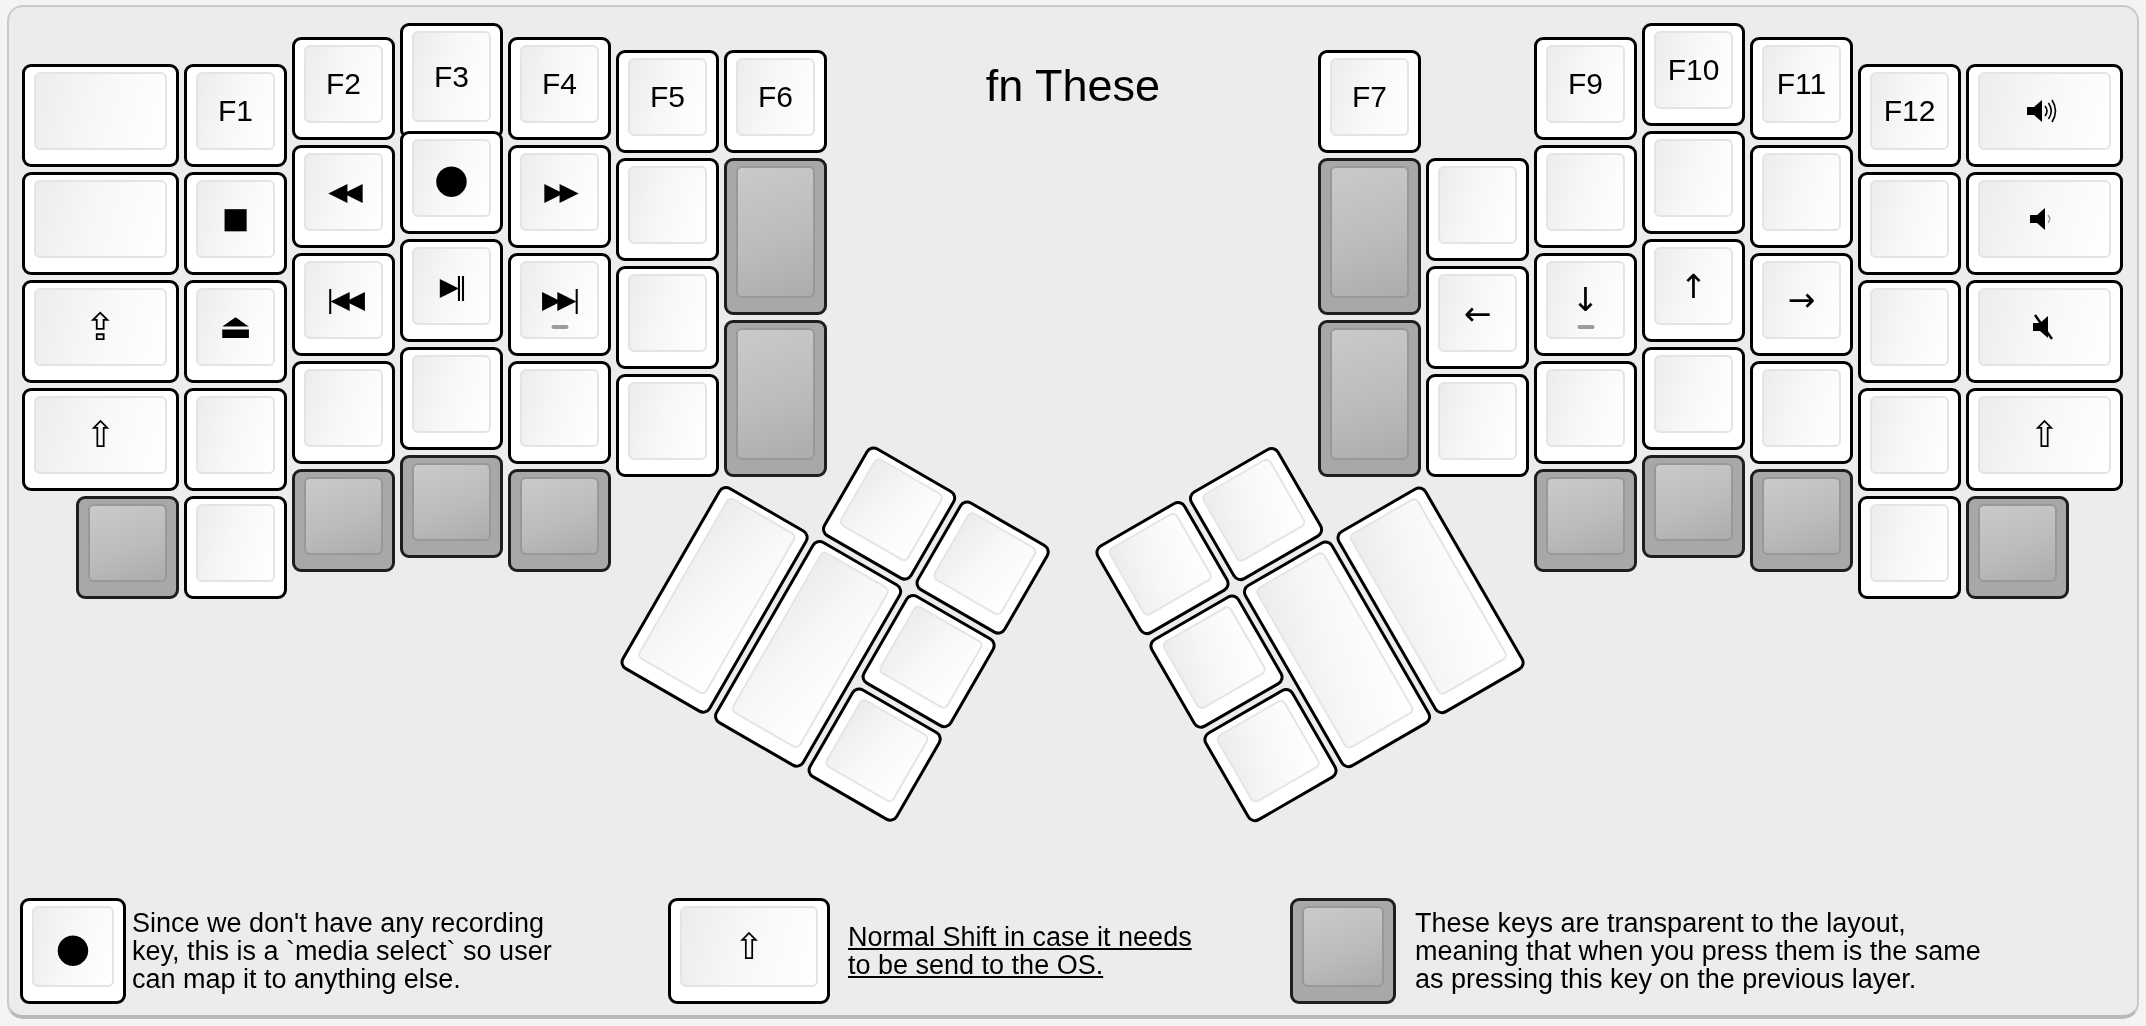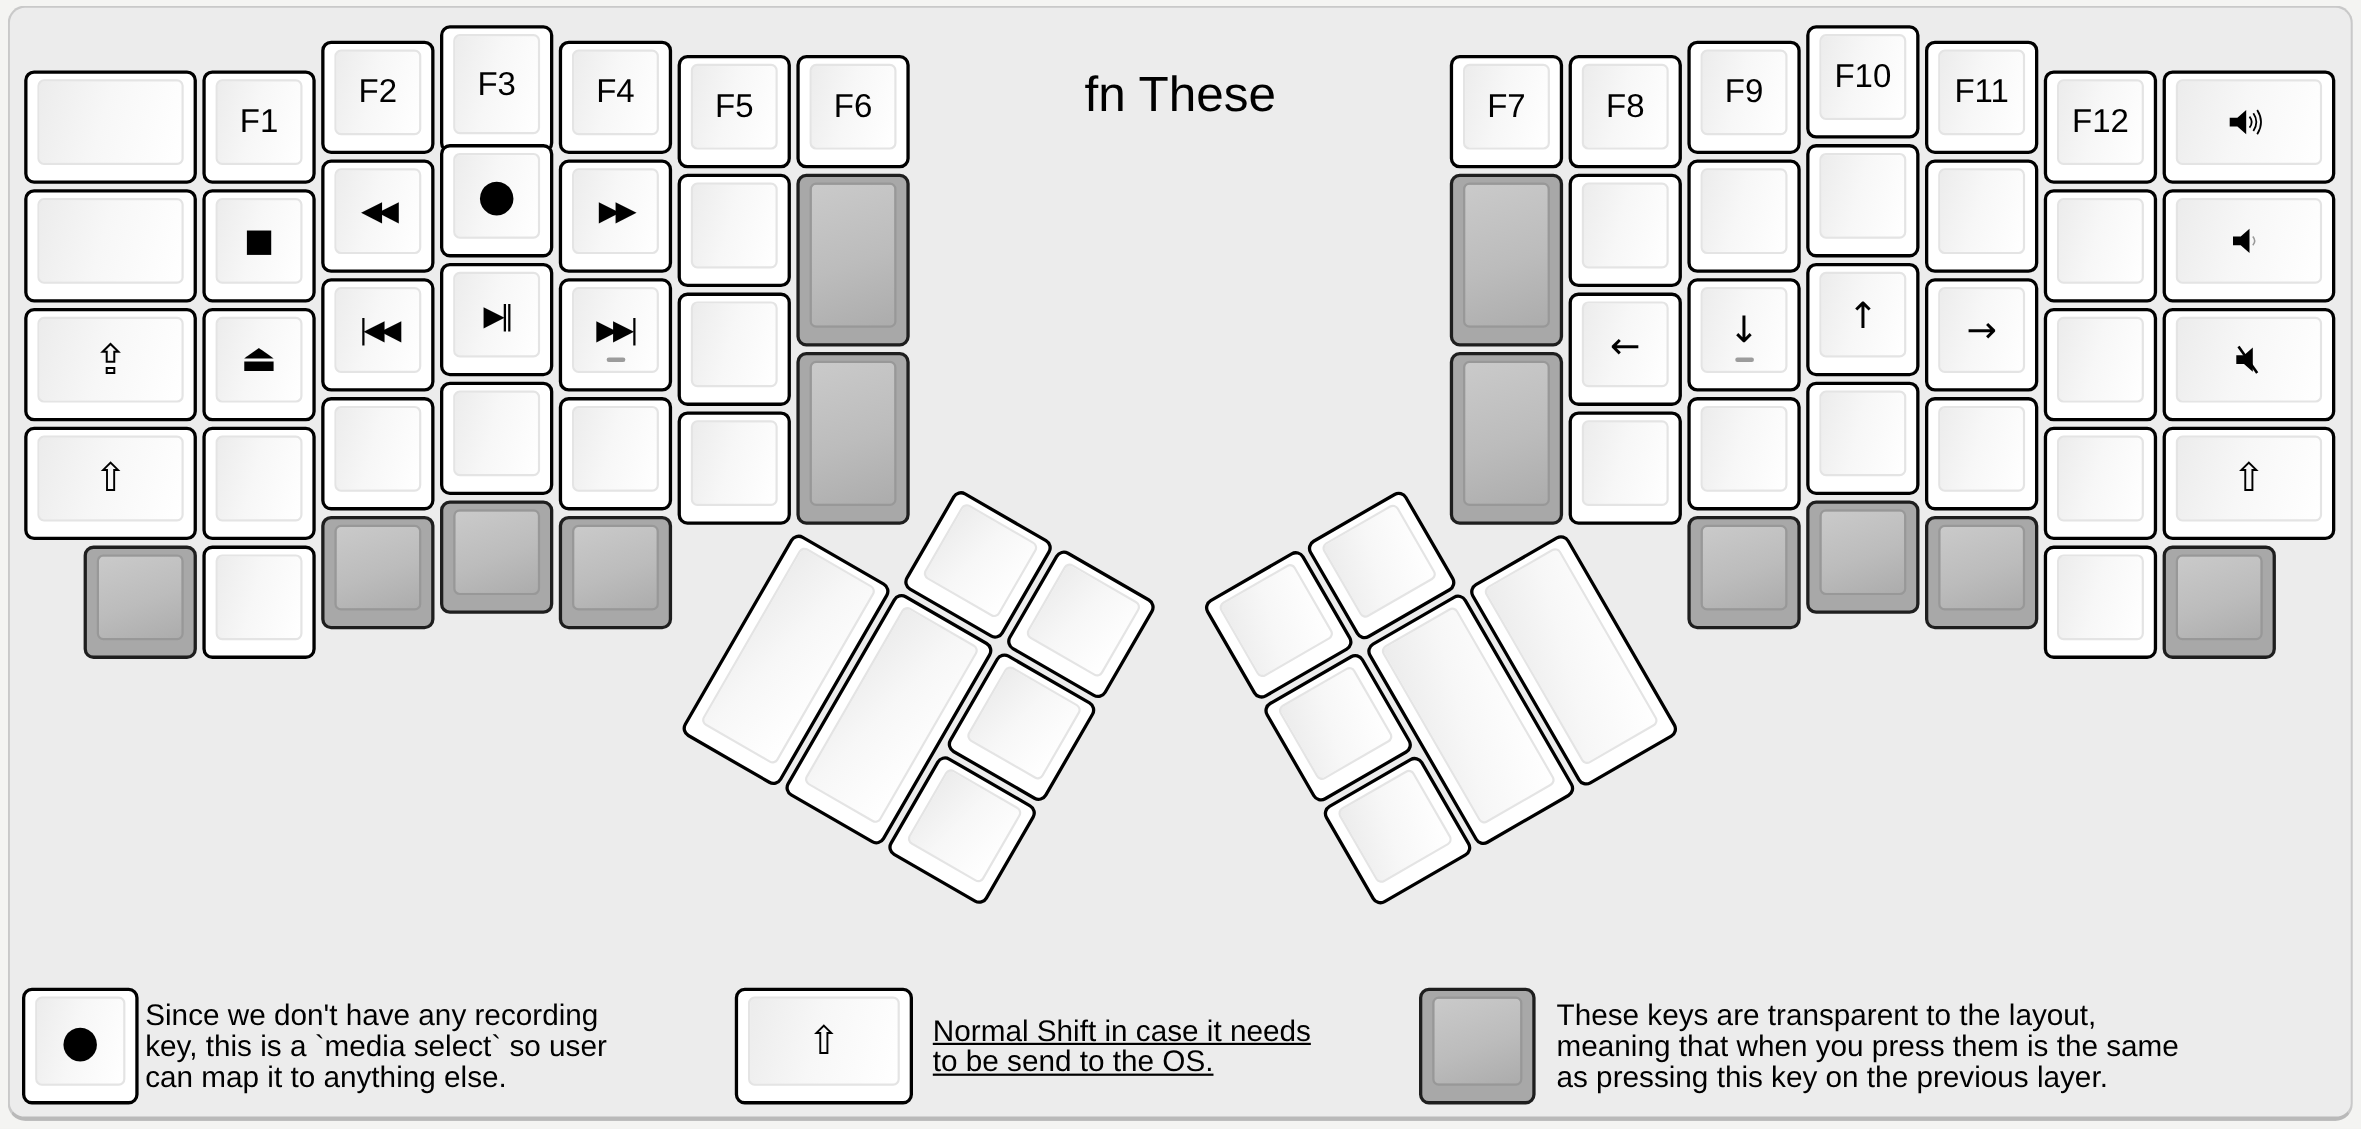--- a/index.html
+++ b/index.html
@@ -202,25 +202,20 @@
       <div class="cap">
         <span class="lg lg-f">F7</span>
       </div>
     </div>
     <div class="key gray" style="left: 1318px; top: 158px; width: 103px; height: 157px;">
       <div class="cap"></div>
     </div>
     <div class="key gray" style="left: 1318px; top: 320px; width: 103px; height: 157px;">
       <div class="cap"></div>
     </div>
-    <div class="key" style="left: 1426px; top: 50px; width: 103px; height: 103px;">
-      <div class="cap">
-        <span class="lg lg-f">F8</span>
-      </div>
-    </div>
     <div class="key" style="left: 1426px; top: 158px; width: 103px; height: 103px;">
       <div class="cap"></div>
     </div>
     <div class="key" style="left: 1426px; top: 266px; width: 103px; height: 103px;">
       <div class="cap">
         <span class="lg lg-arr">←</span>
       </div>
     </div>
     <div class="key" style="left: 1426px; top: 374px; width: 103px; height: 103px;">
       <div class="cap"></div>

